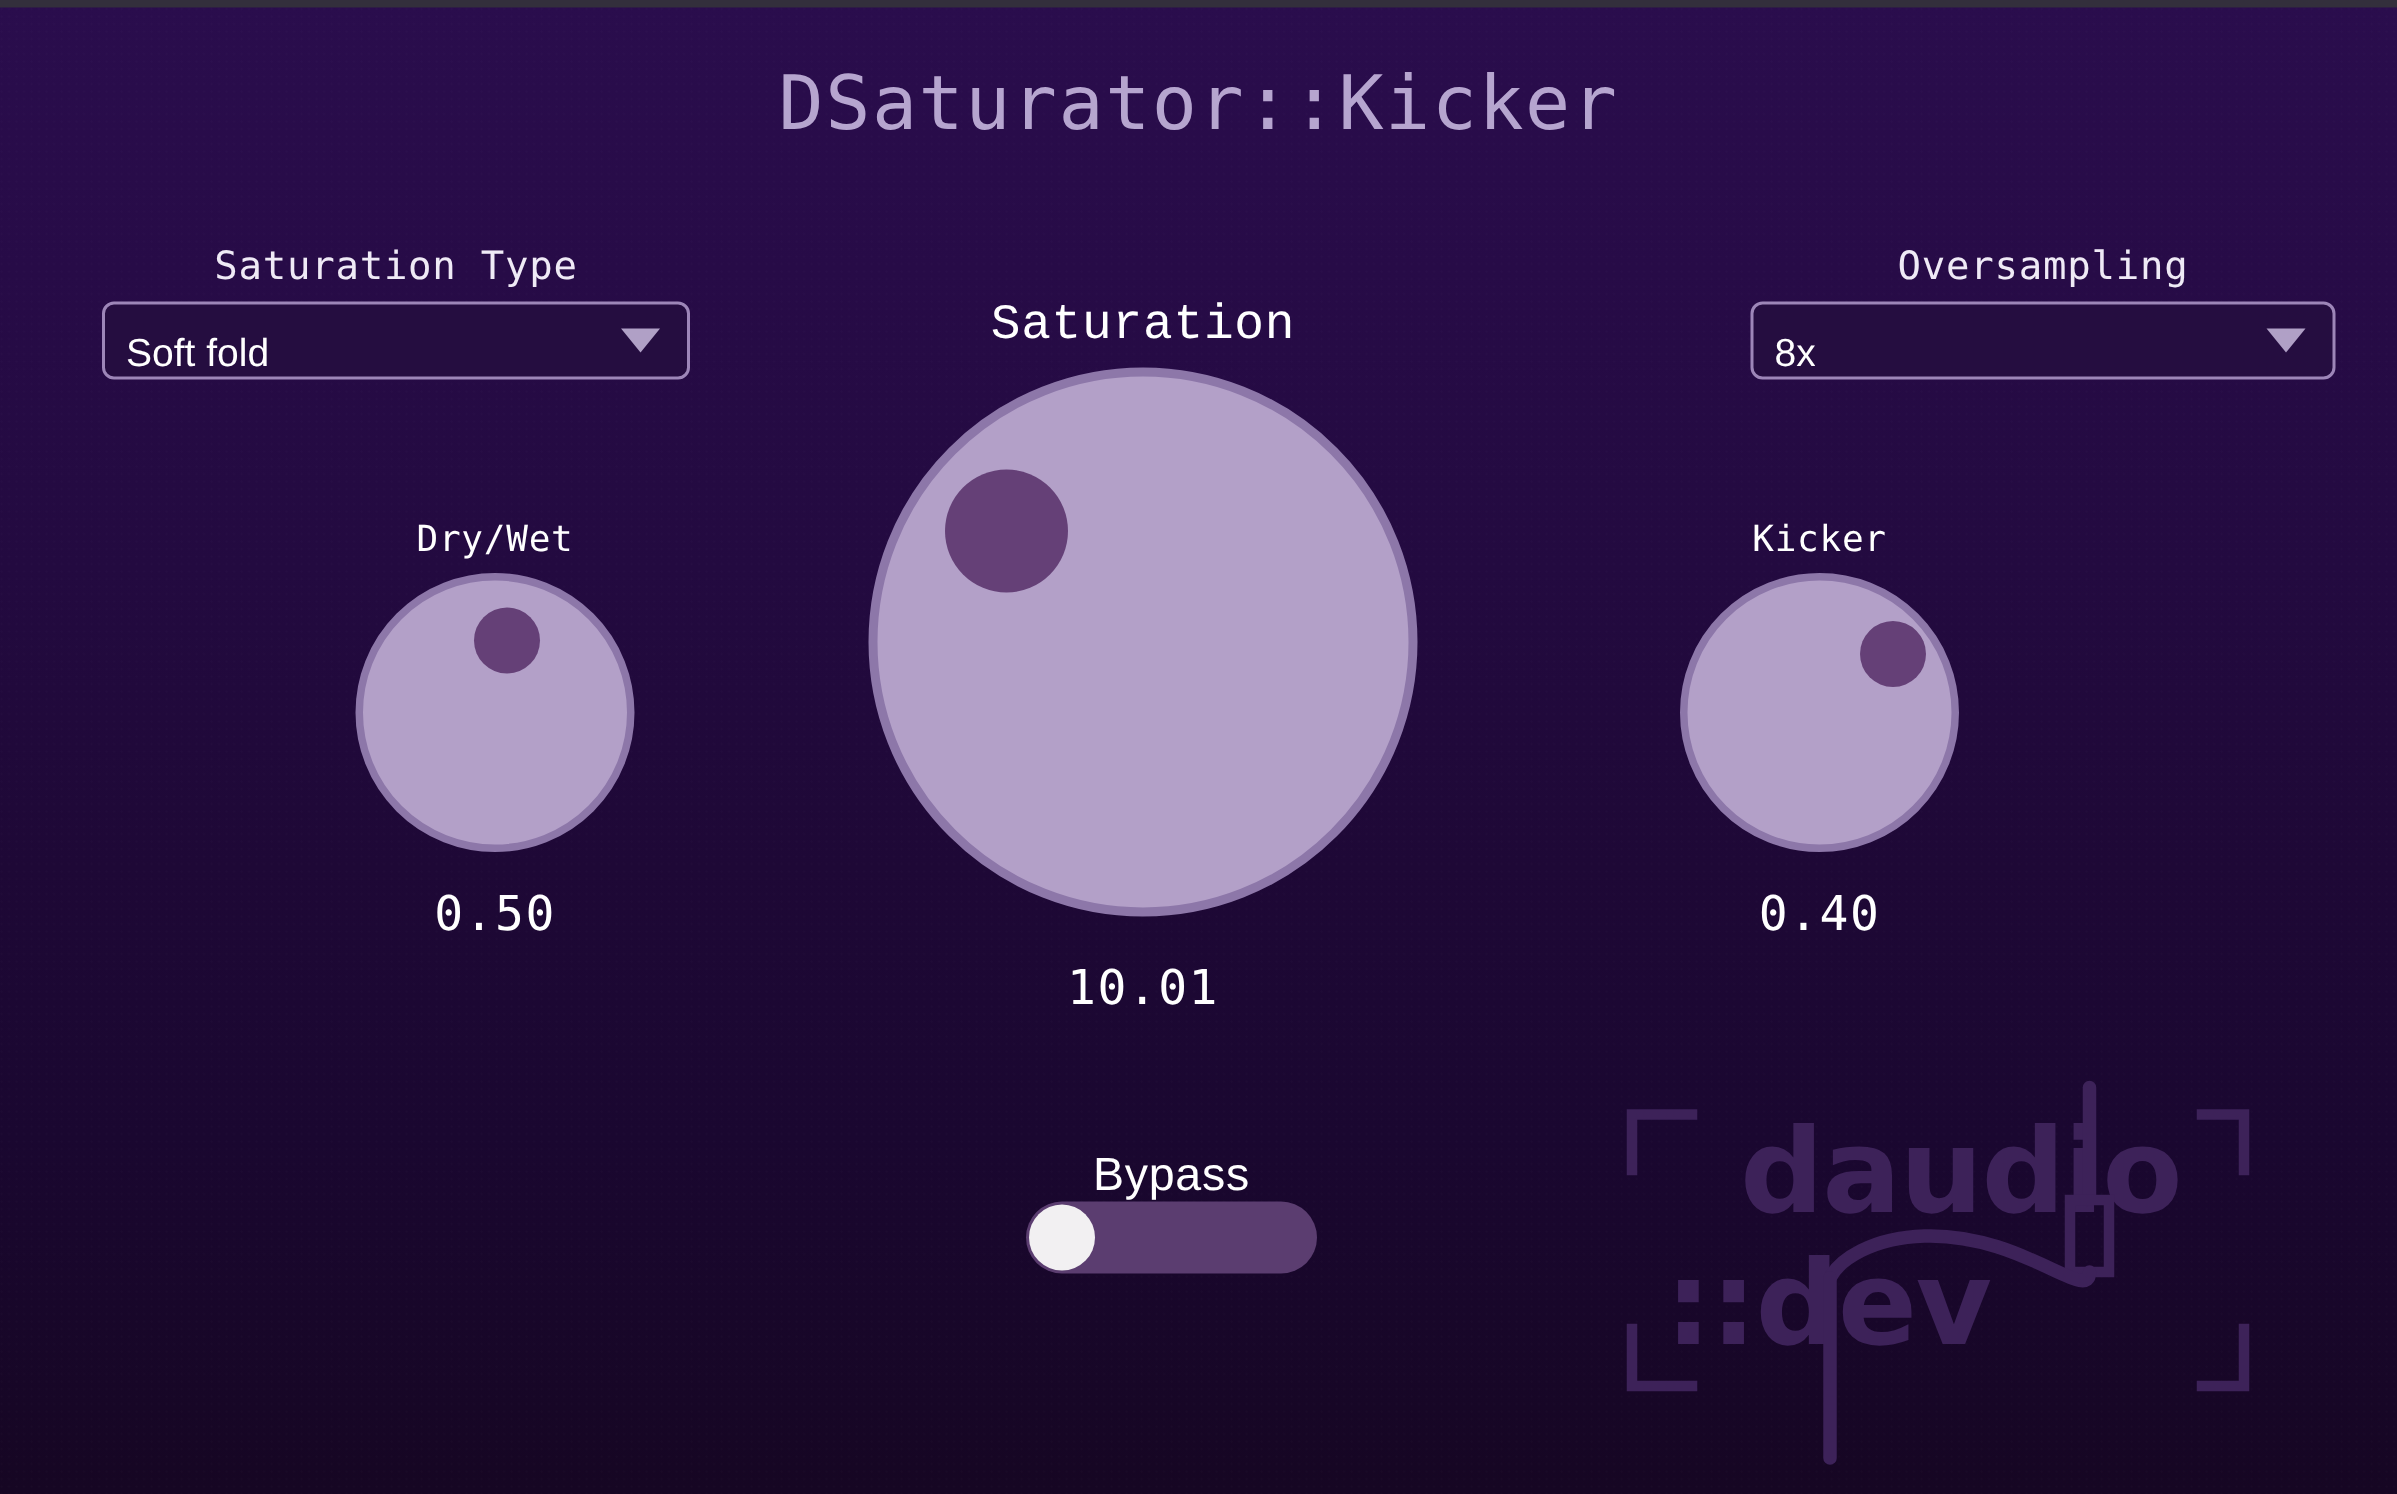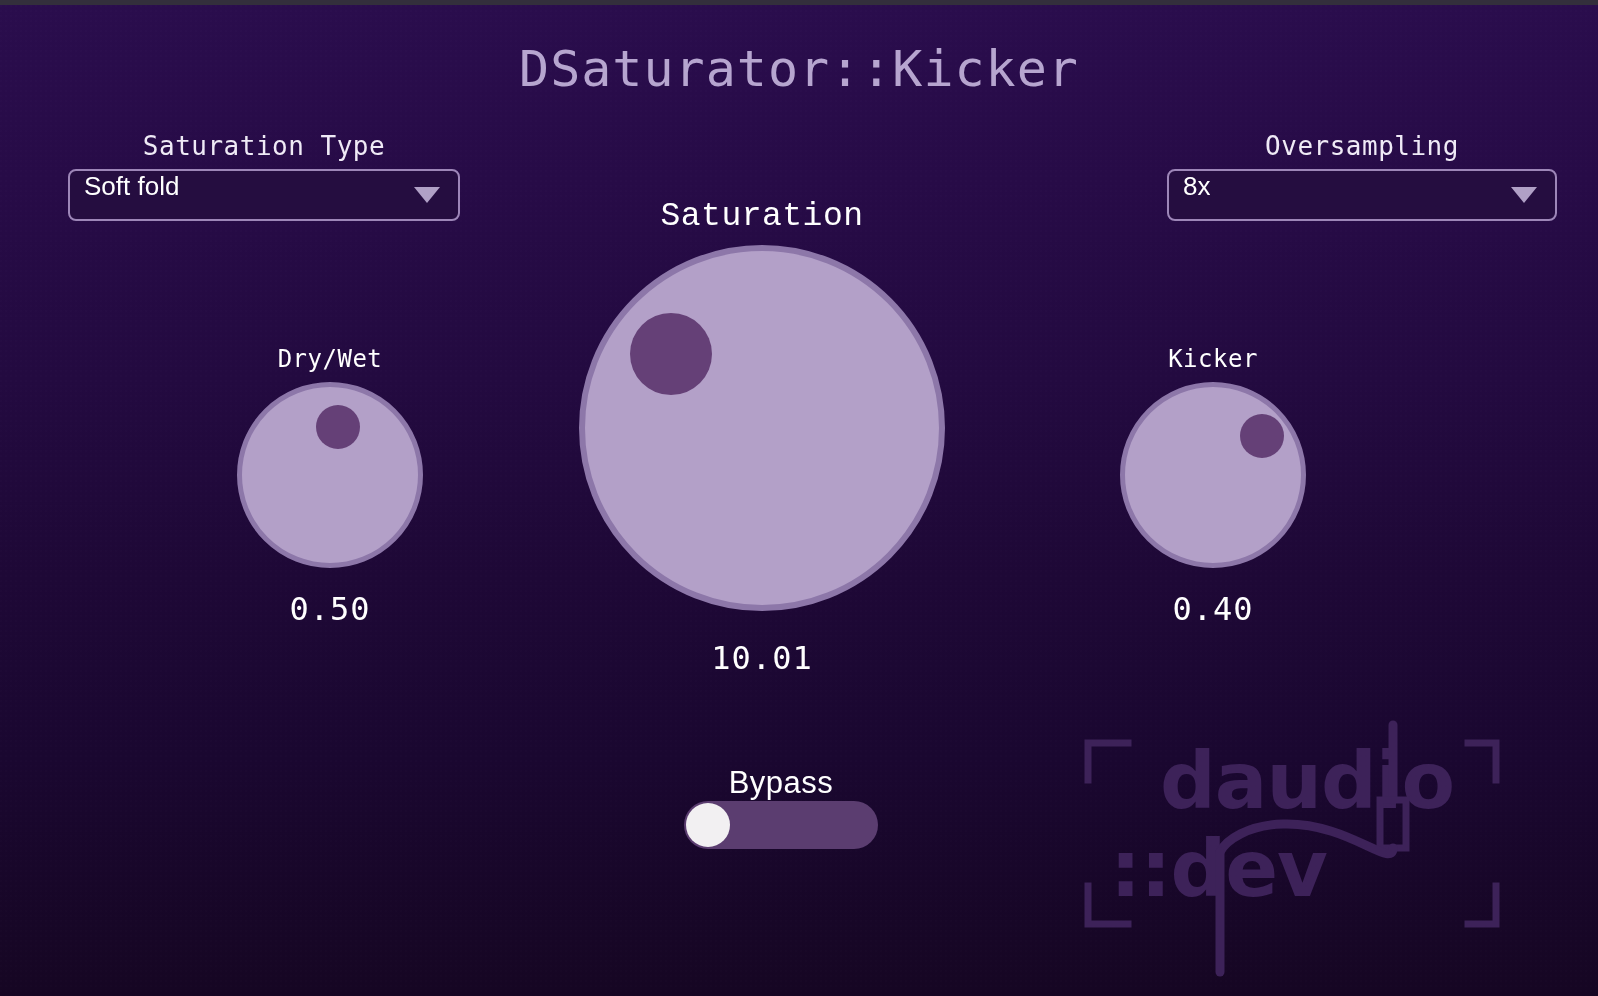--- a/index.html
+++ b/index.html
@@ -63,37 +63,37 @@
     top: 40px;
     width: 100%;
     text-align: center;
     font-size: 50px;
     letter-spacing: 1px;
     color: #b6a5cf;
     font-weight: 400;
   }
 
   
-  .combo-group { position: absolute; }
+  .combo-group { position: absolute; margin-top: 32px; }
   .combo-label {
     text-align: center;
     font-size: 26px;
     color: #efeaf6;
     margin-bottom: 8px;
     letter-spacing: 0.5px;
   }
   .combo-box {
     position: relative;
     height: 52px;
     border: 2px solid #9d86b8;
     border-radius: 8px;
     background: #250d40;
     box-sizing: border-box;
     display: flex;
-    align-items: flex-start;
+    align-items: flex-end;
   }
   .combo-value {
     font-family: "Liberation Sans", sans-serif;
     font-size: 26px;
     color: #ffffff;
     padding-left: 14px;
     white-space: nowrap;
     overflow: hidden;
   }
   .combo-arrow {

